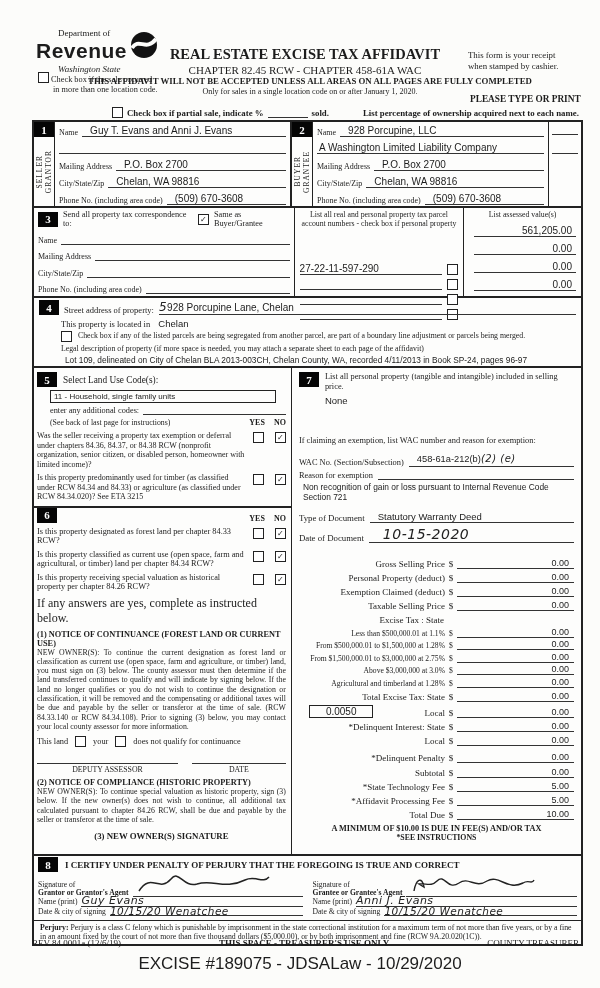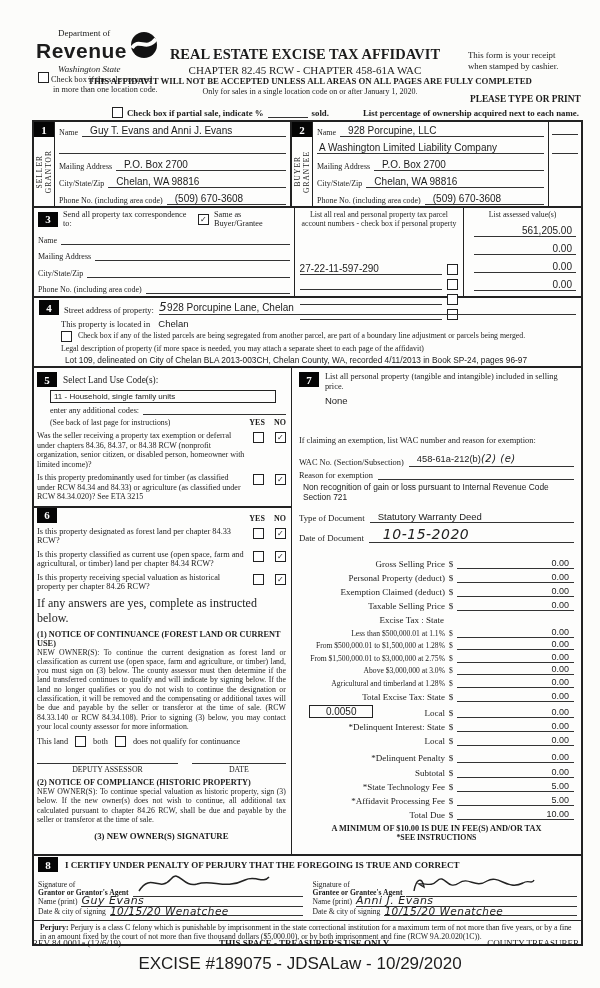--- a/index.html
+++ b/index.html
@@ -327,21 +327,21 @@
                 <span class="cb"></span>
                 <span class="cb">✓</span>
               </span>
           </div>
           <div style="font-size:12px;margin-top:2px;">If any answers are yes, complete as instructed below.</div>
           <div class="ttl">(1) NOTICE OF CONTINUANCE (FOREST LAND OR CURRENT USE)</div>
           <div class="para">NEW OWNER(S): To continue the current designation as forest land or classification as current use (open space, farm and agriculture, or timber) land, you must sign on (3) below. The county assessor must then determine if the land transferred continues to qualify and will indicate by signing below. If the land no longer qualifies or you do not wish to continue the designation or classification, it will be removed and the compensating or additional taxes will be due and payable by the seller or transferor at the time of sale. (RCW 84.33.140 or RCW 84.34.108). Prior to signing (3) below, you may contact your local county assessor for more information.</div>
           <div style="display:flex;align-items:center;gap:7px;font-size:8.3px;margin-top:5px;">
             <span>This land</span>
             <span class="cb"></span>
-            <span>both</span>
+            <span>your</span>
             <span class="cb"></span>
             <span>does not qualify for continuance</span>
           </div>
           <div style="display:flex;gap:14px;margin-top:16px;">
             <div style="flex:1.5;border-top:1px solid #333;text-align:center;font-size:7.8px;padding-top:1px;">DEPUTY ASSESSOR</div>
             <div style="flex:1;border-top:1px solid #333;text-align:center;font-size:7.8px;padding-top:1px;">DATE</div>
           </div>
           <div class="ttl">(2) NOTICE OF COMPLIANCE (HISTORIC PROPERTY)</div>
           <div class="para">NEW OWNER(S): To continue special valuation as historic property, sign (3) below. If the new owner(s) does not wish to continue, all additional tax calculated pursuant to chapter 84.26 RCW, shall be due and payable by the seller or transferor at the time of sale.</div>
           <div class="b" style="text-align:center;font-size:8.8px;margin-top:7px;">(3) NEW OWNER(S) SIGNATURE</div>

